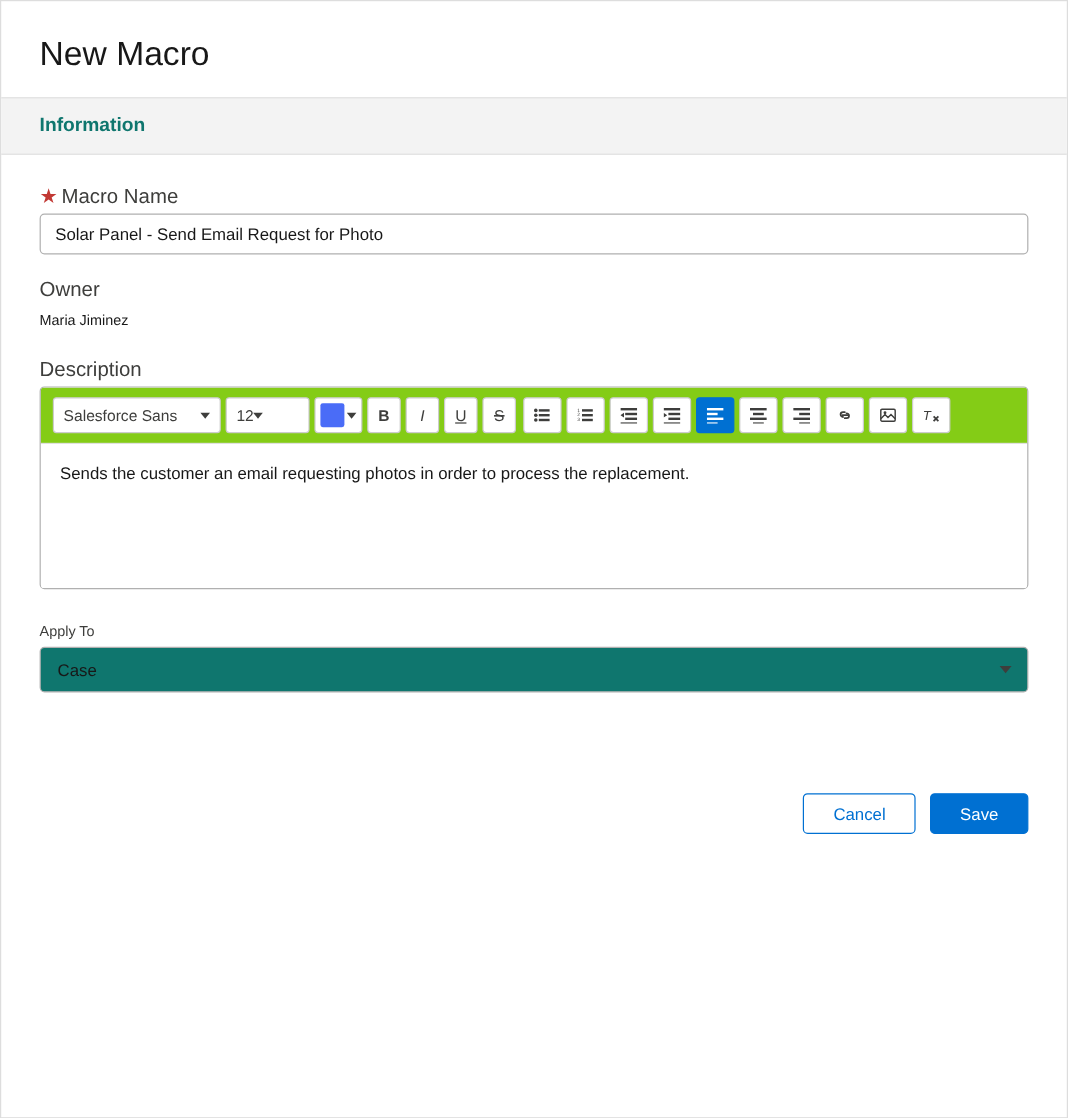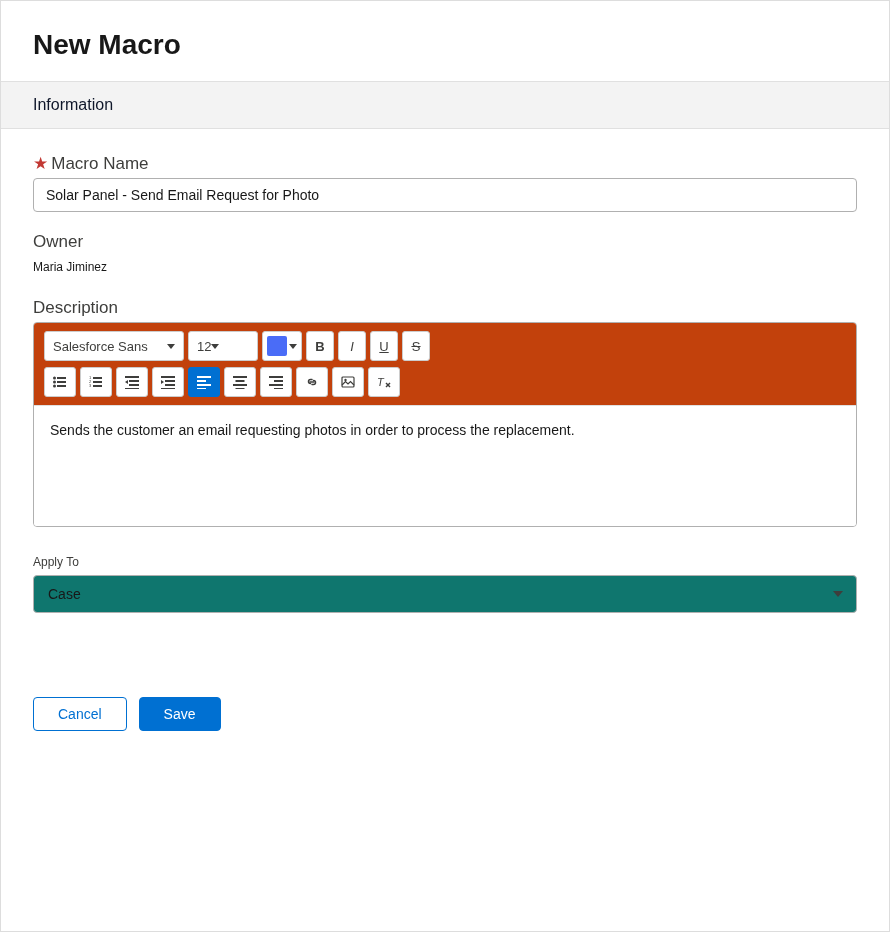--- a/index.html
+++ b/index.html
@@ -26,36 +26,36 @@
       padding: 0;
       position: relative;
     }
 
     .page-header {
       padding: 28px 32px 20px 32px;
     }
 
     .page-title {
       font-size: 28px;
-      font-weight: 700;
+      font-weight: 400;
       color: #181818;
       letter-spacing: 0;
     }
 
     .section-header {
       background: #f3f3f3;
       padding: 14px 32px;
       border-top: 1px solid #e0e0e0;
       border-bottom: 1px solid #e0e0e0;
     }
 
     .section-title {
       font-size: 16px;
-      font-weight: 400;
-      color: #0f172a;
+      font-weight: 700;
+      color: #0f766e;
     }
 
     .form-body {
       padding: 24px 32px;
     }
 
     .form-group {
       margin-bottom: 20px;
     }
 
@@ -88,25 +88,25 @@
       padding: 4px 0;
     }
 
     .description-editor {
       border: 1px solid #b0b0b0;
       border-radius: 4px;
       overflow: hidden;
     }
 
     .editor-toolbar {
-      background: #c2410c;
+      background: #84cc16;
       padding: 8px 10px;
       border-bottom: 1px solid #e0e0e0;
       display: flex;
-      flex-direction: column;
+      flex-direction: row;
       gap: 6px;
     }
 
     .toolbar-row {
       display: flex;
       align-items: center;
       gap: 4px;
     }
 
     .toolbar-btn {
@@ -251,21 +251,21 @@
       pointer-events: none;
       width: 0;
       height: 0;
       border-left: 5px solid transparent;
       border-right: 5px solid transparent;
       border-top: 6px solid #3e3e3c;
     }
 
     .footer-actions {
       display: flex;
-      justify-content: flex-start;
+      justify-content: flex-end;
       gap: 12px;
       padding: 40px 32px 40px;
     }
 
     .btn-cancel {
       padding: 8px 24px;
       border: 1px solid #0070d2;
       background: #fff;
       color: #0070d2;
       border-radius: 4px;

